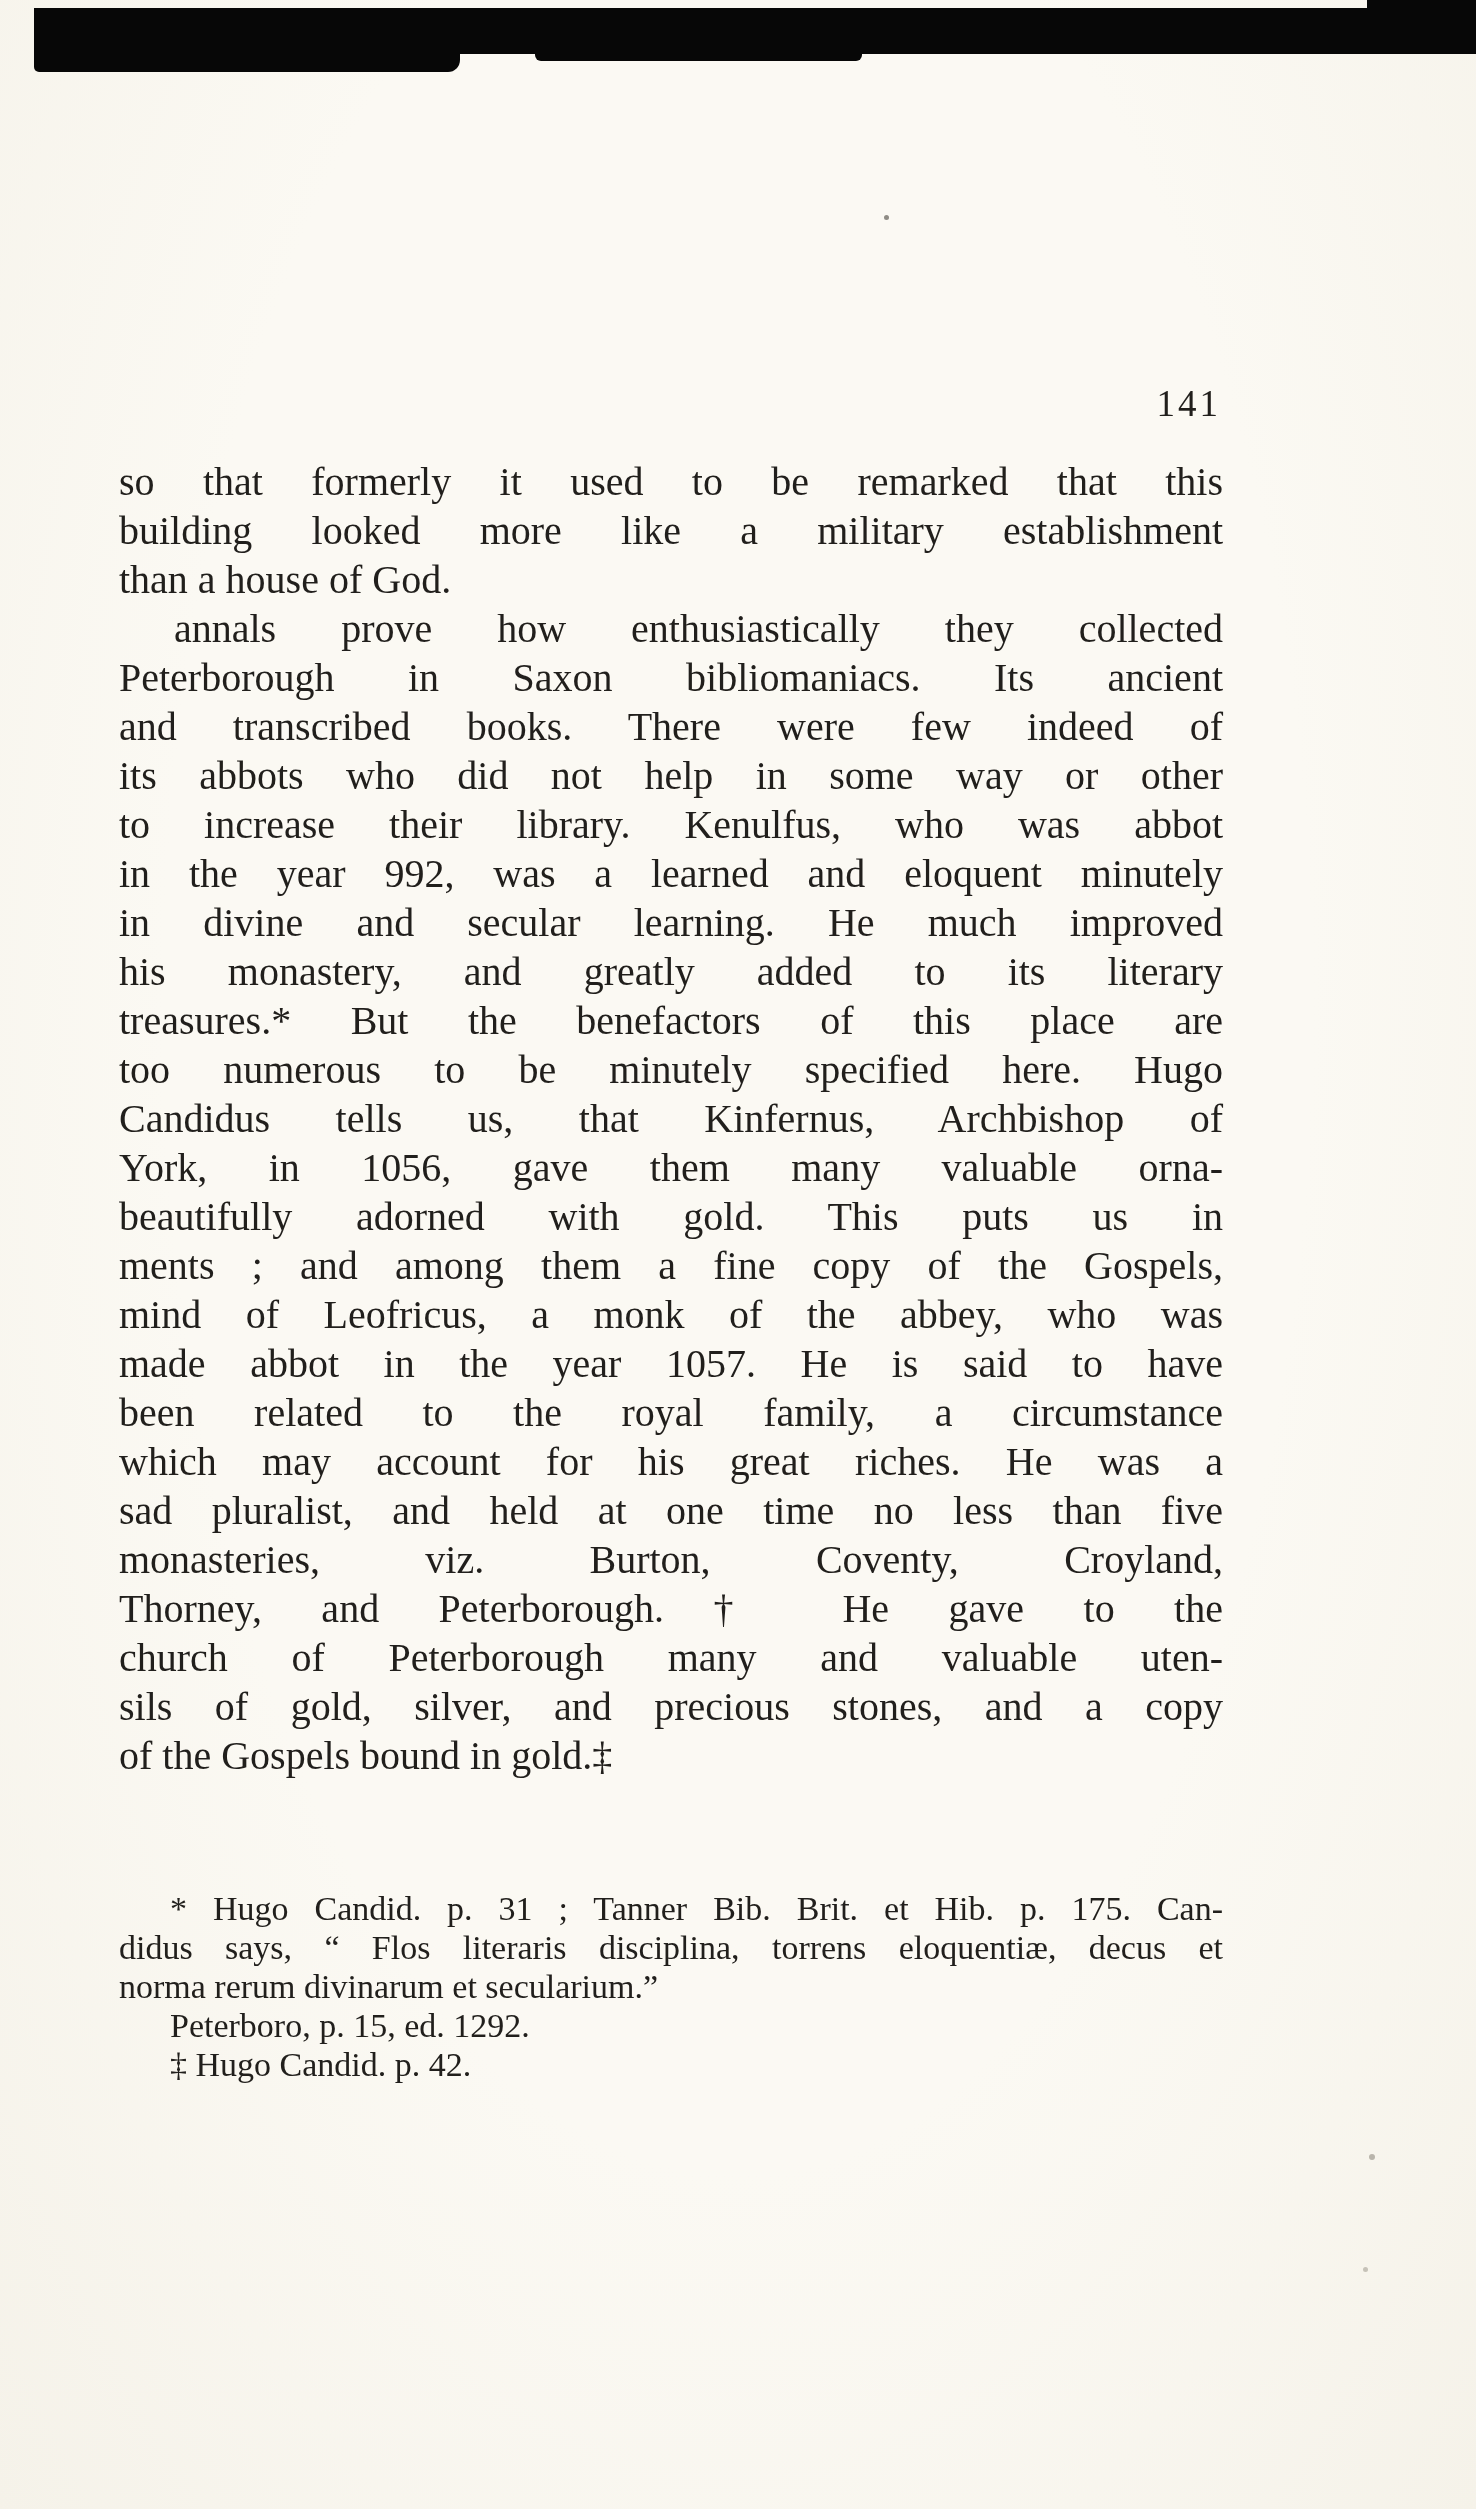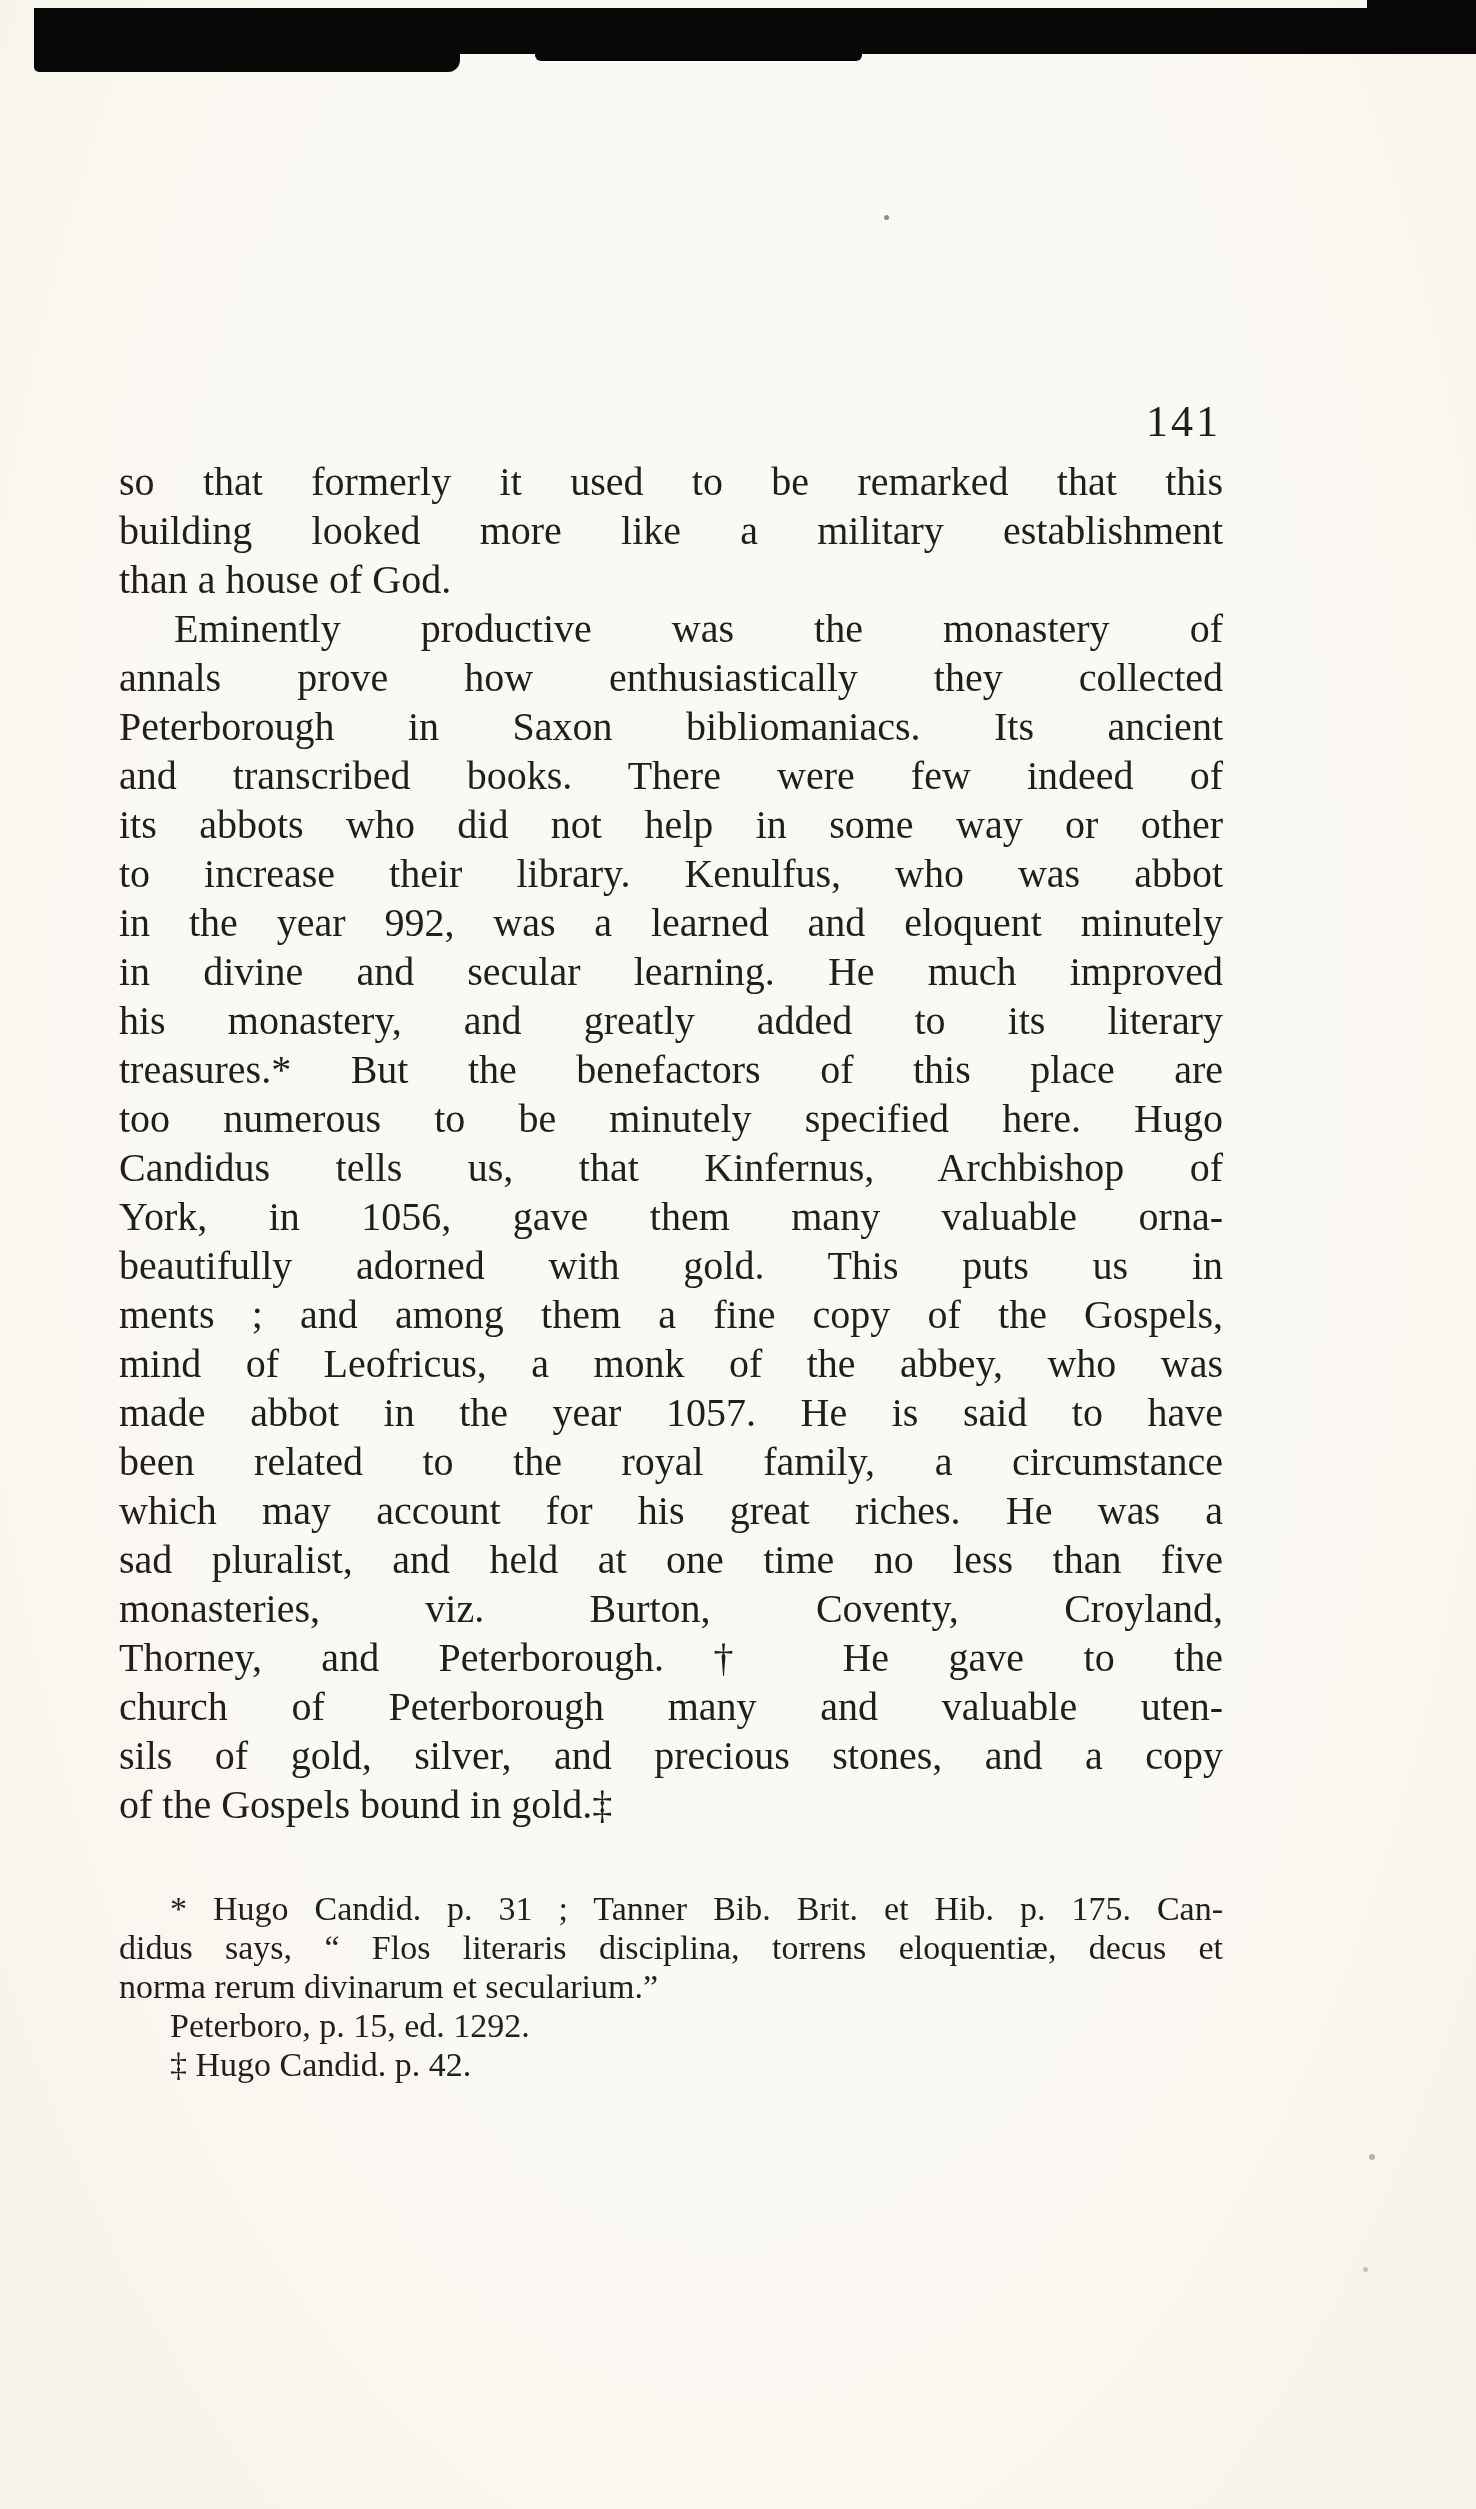--- a/index.html
+++ b/index.html
@@ -30,22 +30,22 @@
 
   
   .page-header { position: absolute; left: 119px; top: 379px; width: 1104px; height: 50px; }
   .running-title {
     text-align: center;
     font-style: italic;
     font-size: 37px;
     letter-spacing: 5px;
   }
   .page-number {
-    position: absolute; right: 2px; top: 17px;
-    font-size: 44px;
+    position: absolute; right: 2px; top: 3px;
+    font-size: 37px;
     letter-spacing: 3px;
   }
 
   
   .body-block {
     position: absolute; left: 119px; top: 457px; width: 1104px;
     font-size: 40px;
     line-height: 49px;
   }
   .line { text-align: justify; text-align-last: justify; text-justify: inter-word; white-space: nowrap0; }
@@ -80,21 +80,20 @@
     <div class="page-number">141</div>
   </header>
 
   <main class="body-block">
     <div class="para para-1">
         <div class="line">so that formerly it used to be remarked that this</div>
         <div class="line">building looked more like a military establishment</div>
         <div class="line last">than a house of God.</div>
       </div>
     <div class="para para-2">
-        <div class="line">Eminently productive was the monastery of</div>
         <div class="line">annals prove how enthusiastically they collected</div>
         <div class="line">Peterborough in Saxon bibliomaniacs. Its ancient</div>
         <div class="line">and transcribed books. There were few indeed of</div>
         <div class="line">its abbots who did not help in some way or other</div>
         <div class="line">to increase their library. Kenulfus, who was abbot</div>
         <div class="line">in the year 992, was a learned and eloquent minutely</div>
         <div class="line">in divine and secular learning. He much improved</div>
         <div class="line">his monastery, and greatly added to its literary</div>
         <div class="line">treasures.* But the benefactors of this place are</div>
         <div class="line">too numerous to be minutely specified here. Hugo</div>

